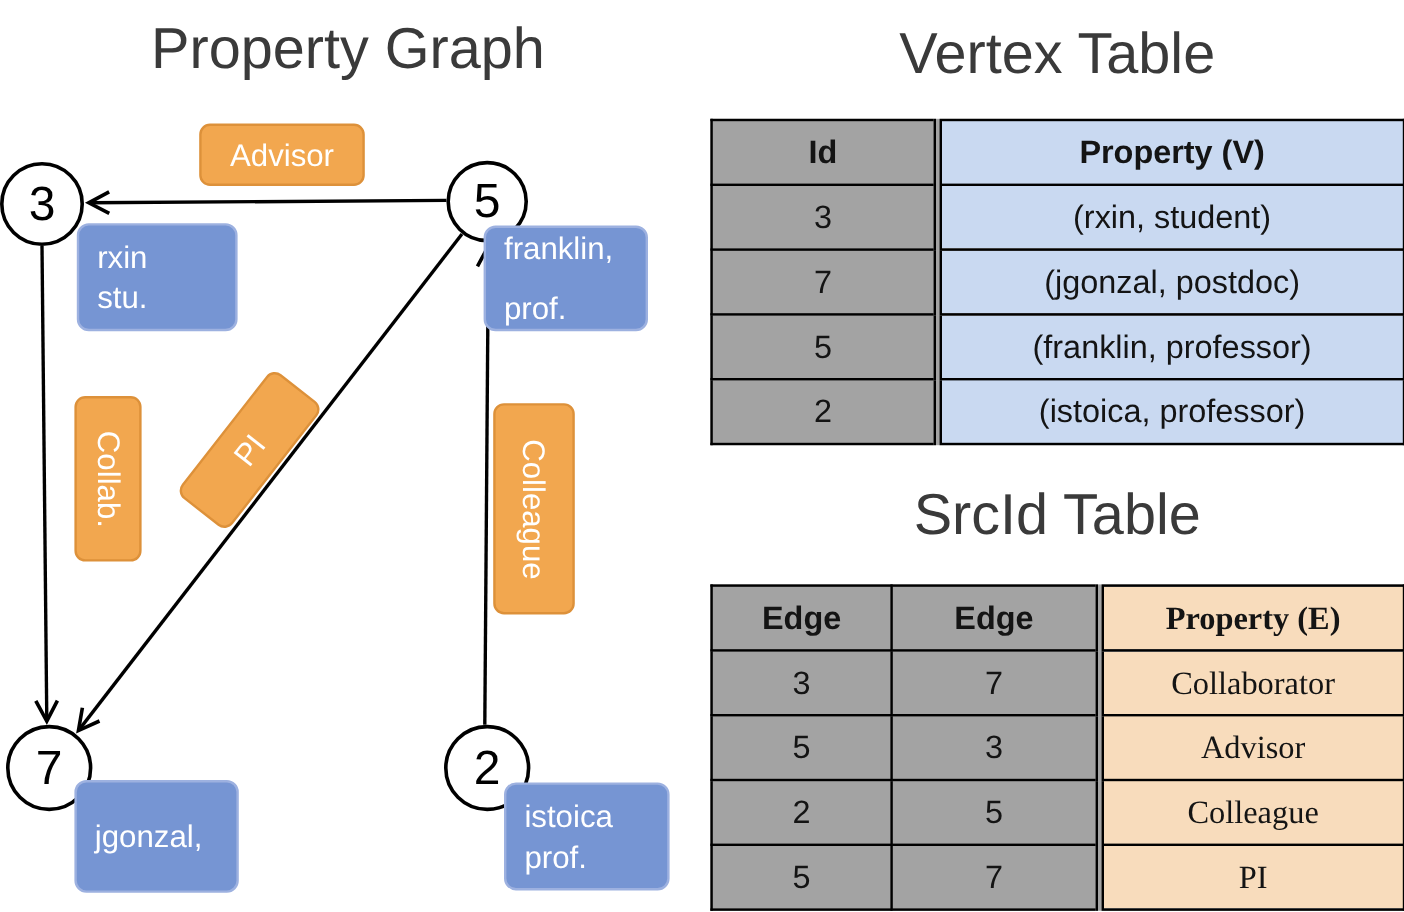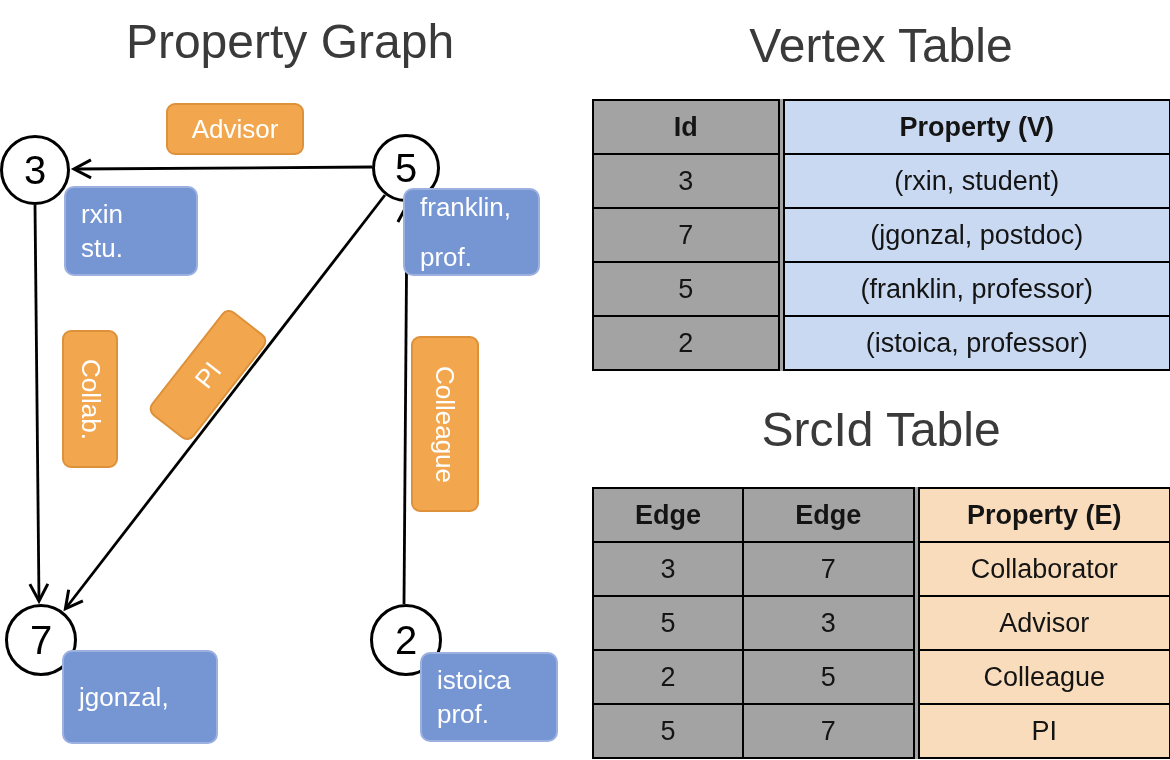--- a/index.html
+++ b/index.html
@@ -81,21 +81,21 @@
     text-align: center;
     vertical-align: middle;
     height: 52px;
     font-size: 27px;
     color: #141414;
     padding: 0;
     overflow: hidden;
   }
   .data-table td.hdr { font-weight: bold; }
   .data-table td.vprop { background: #c9d9f1; border-left: 7px double #000000; }
-  .data-table td.eprop { background: #f8dcbc; border-left: 7px double #000000; }
+  .data-table td.eprop { background: #f8dcbc; border-left: 7px double #000000; font-family: Liberation Serif, serif; }
   #vertex-table { left: 592px; top: 99px;  width: 577px; }
   #edge-table   { left: 592px; top: 487px; width: 577px; }
 </style>
 </head>
 <body>
 
 <div id="stage">
 
   <div class="big-title" id="t-graph">Property Graph</div>
   <div class="big-title" id="t-vertex">Vertex Table</div>
@@ -127,21 +127,21 @@
   </div>
 
   <div class="vlabel" style="left:64px;top:186px;width:134px;height:90px;">
     <span>rxin</span>
     <span>stu.</span>
   </div>
   <div class="vlabel" style="left:403px;top:188px;width:137px;height:88px;justify-content:space-between;">
     <span>franklin,</span>
     <span>prof.</span>
   </div>
-  <div class="vlabel" style="left:62px;top:650px;width:156px;height:94px;">
+  <div class="vlabel" style="left:62px;top:650px;width:137px;height:94px;">
     <span>jgonzal,</span>
   </div>
   <div class="vlabel" style="left:420px;top:652px;width:138px;height:90px;">
     <span>istoica</span>
     <span>prof.</span>
   </div>
 
   <div class="elabel" style="left:166px;top:103px;width:138px;height:52px;">
     <span>Advisor</span>
   </div>

